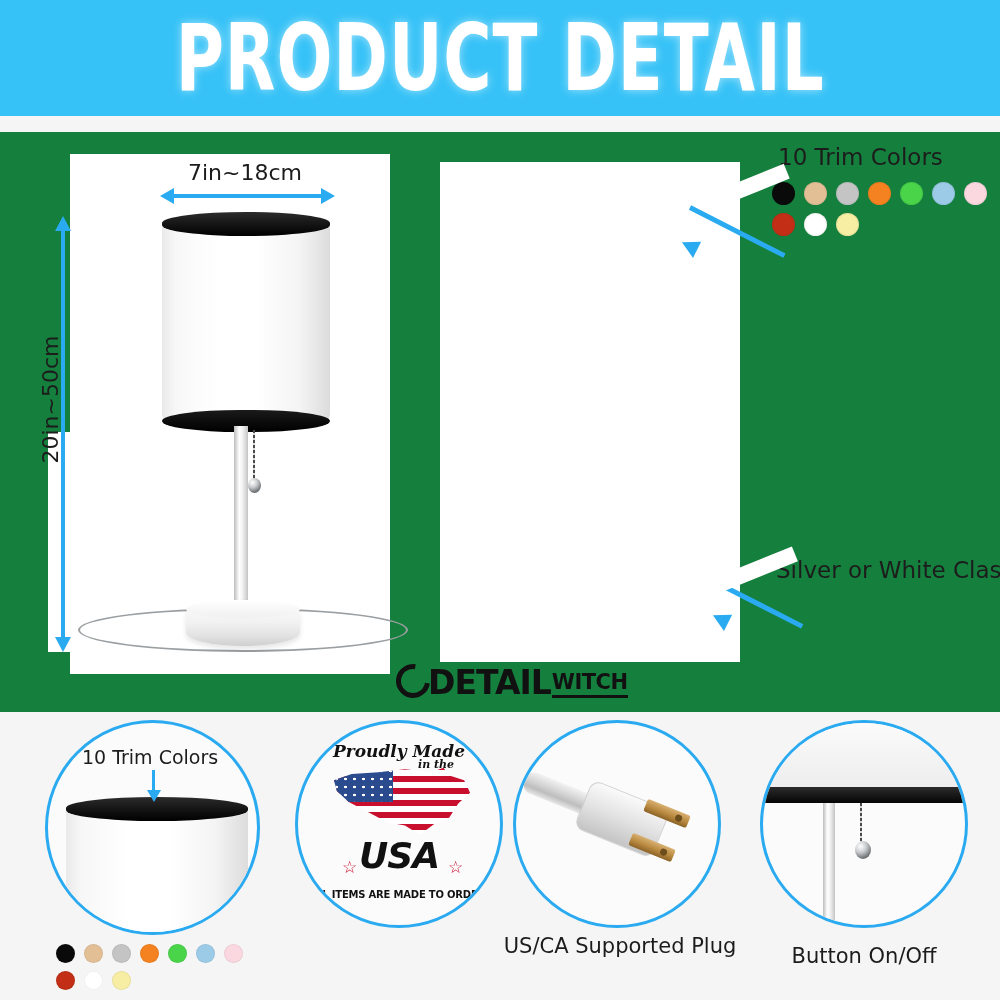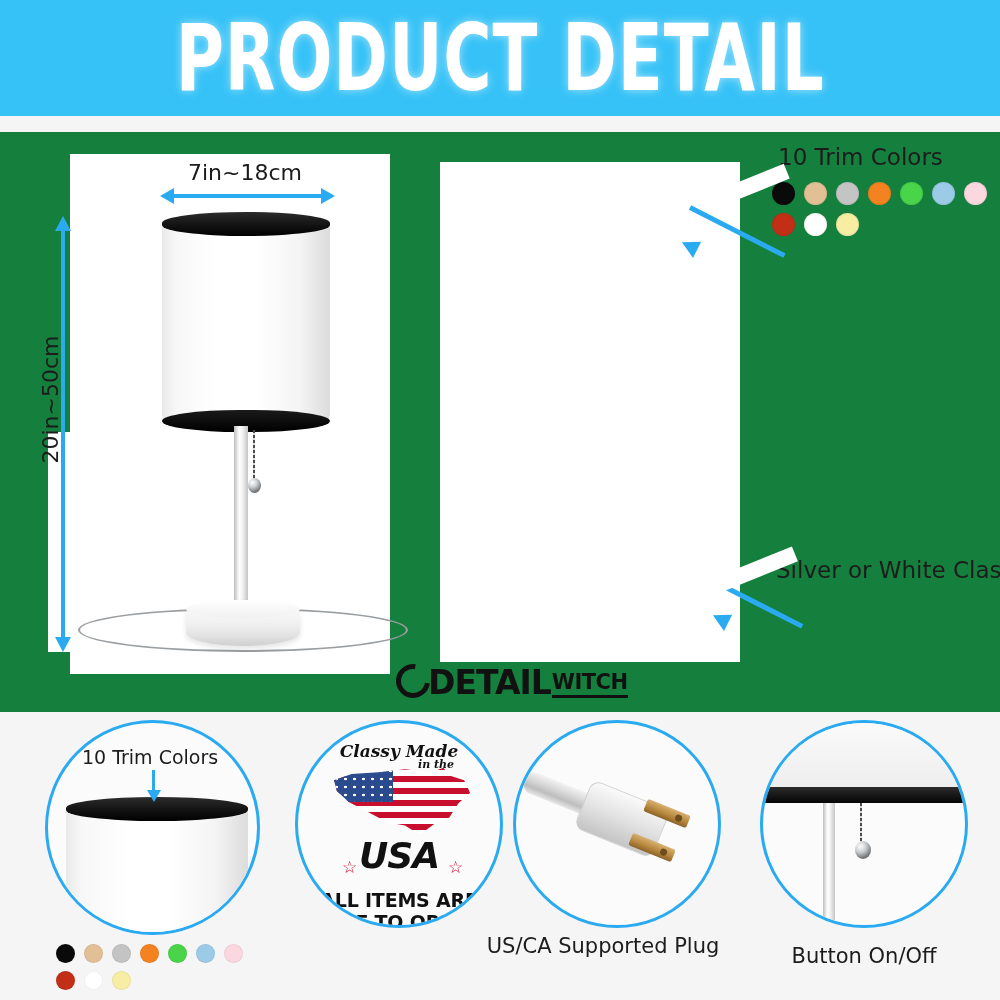--- a/index.html
+++ b/index.html
@@ -220,21 +220,21 @@
   }
   .usa-word{
     position:absolute; width:100%; text-align:center;
     font-family:"DejaVu Sans", sans-serif; font-weight:bold;
     font-style:italic; font-size:36px; color:#111; letter-spacing:-1px;
   }
   .usa-star{ position:absolute; color:#c8102e; font-size:17px; }
   .usa-sub{
     position:absolute; width:100%; text-align:center;
     font-family:"DejaVu Sans", sans-serif; font-weight:bold;
-    font-size:19px; color:#111; letter-spacing:-.2px;
+    font-size:10px; color:#111; letter-spacing:-.2px;
   }
 
   
   .plug-cord{
     position:absolute;
     background:linear-gradient(180deg,#f2f2f2 0%,#d6d6d6 40%,#bdbdbd 70%,#e8e8e8 100%);
     border-radius:9px;
   }
   .plug-body{
     position:absolute;
@@ -340,21 +340,21 @@
       <div class="swatch" style="width: 19px; height: 19px; background: rgb(245, 130, 32);"></div>
       <div class="swatch" style="width: 19px; height: 19px; background: rgb(74, 212, 74);"></div>
       <div class="swatch" style="width: 19px; height: 19px; background: rgb(156, 203, 232);"></div>
       <div class="swatch" style="width: 19px; height: 19px; background: rgb(251, 215, 224);"></div>
       <div class="swatch" style="width: 19px; height: 19px; background: rgb(194, 47, 22);"></div>
       <div class="swatch" style="width: 19px; height: 19px; background: rgb(255, 255, 255);"></div>
       <div class="swatch" style="width: 19px; height: 19px; background: rgb(247, 237, 163);"></div>
     </div>
 
   <div class="circle" style="left:295px;top:8px;width:208px;height:208px;">
-    <div class="usa-top" style="top:18px;">Classy Made</div>
+    <div class="usa-top" style="top:18px;">Proudly Made</div>
     <div class="usa-inthe" style="left:120px;top:35px;">in the</div>
     <div class="usa-map" style="left:30px;top:40px;width:148px;height:78px;">
       <div class="usa-flagbox">
         <div class="usa-stars"></div>
       </div>
     </div>
     <div class="usa-word" style="top:112px;">USA</div>
     <div class="usa-star" style="left:44px;top:134px;">☆</div>
     <div class="usa-star" style="left:150px;top:134px;">☆</div>
     <div class="usa-sub" style="top:166px;">ALL ITEMS ARE MADE TO ORDER!</div>
@@ -363,21 +363,21 @@
   <div class="circle" style="left:513px;top:8px;width:208px;height:208px;">
     <div class="plug-cord" style="left:6px;top:62px;width:86px;height:22px;transform:rotate(22deg);"></div>
     <div class="plug-body" style="left:64px;top:70px;width:84px;height:52px;transform:rotate(22deg);"></div>
     <div class="plug-prong" style="left:128px;top:84px;width:46px;transform:rotate(22deg);">
         <span></span>
       </div>
     <div class="plug-prong" style="left:113px;top:118px;width:46px;transform:rotate(22deg);">
         <span></span>
       </div>
   </div>
-  <div class="cap" style="left:479px;top:222px;width:248px;">US/CA Supported Plug</div>
+  <div class="cap" style="left:496px;top:222px;width:248px;">US/CA Supported Plug</div>
 
   <div class="circle" style="left:760px;top:8px;width:208px;height:208px;">
     <div style="position:absolute;left:-6px;top:-10px;width:220px;height:80px;background:linear-gradient(180deg,#fdfdfd,#ececec);border-radius:0 0 10px 10px;"></div>
     <div style="position:absolute;left:-6px;top:64px;width:224px;height:16px;background:linear-gradient(180deg,#2b2b2b,#050505);"></div>
     <div class="pole" style="left:60px;top:80px;width:12px;height:130px;"></div>
     <div class="chain" style="left:97px;top:80px;height:42px;"></div>
     <div class="chain-ball" style="left:92px;top:118px;width:16px;height:18px;"></div>
   </div>
   <div class="cap" style="left:740px;top:232px;width:248px;">Button On/Off</div>
 </div>

